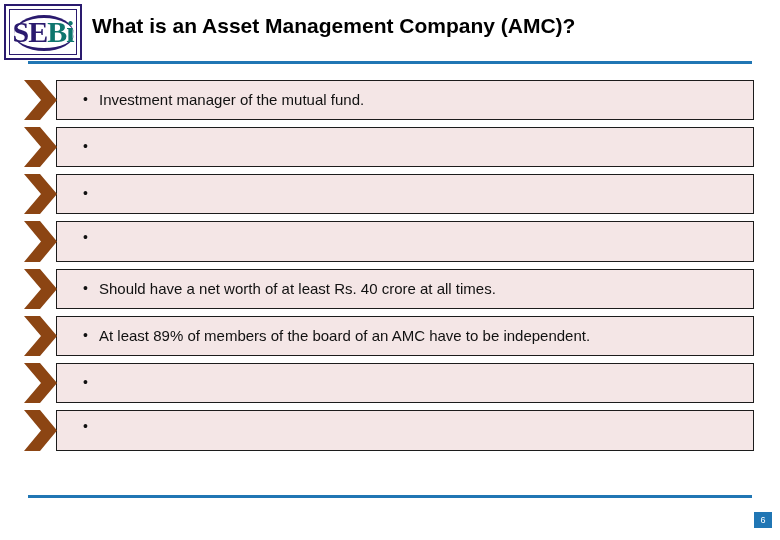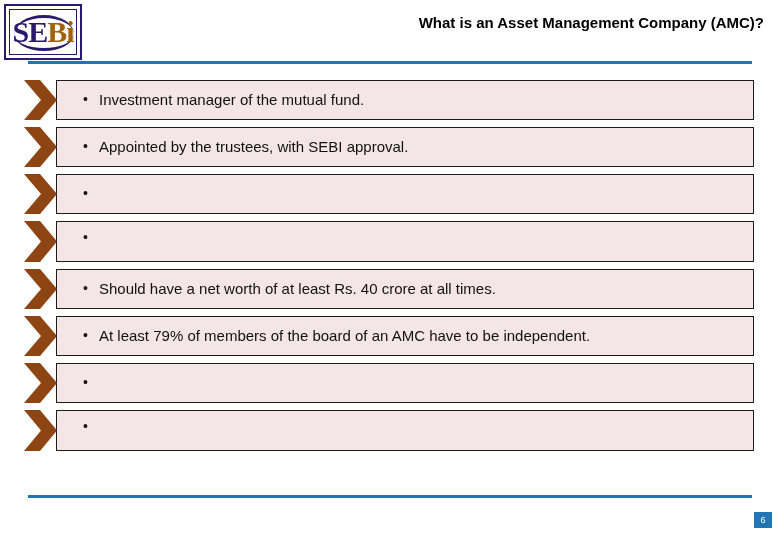--- a/index.html
+++ b/index.html
@@ -40,21 +40,21 @@
     height: 100%;
     display: flex;
     align-items: center;
     justify-content: center;
     font-family: "Liberation Serif", serif;
     font-weight: bold;
     font-size: 30px;
     color: #2a1a6e;
     letter-spacing: -1px;
   }
-  .logo-text .b { color: #a16207; }
+  .logo-text .b { color: #0f766e; }
   .logo-swoosh {
     position: absolute;
     left: 8px;
     top: 9px;
     width: 60px;
     height: 16px;
     border-top: 3px solid #2a1a6e;
     border-radius: 50% / 100% 100% 0 0;
   }
   .logo-swoosh2 {
@@ -66,22 +66,22 @@
     border-bottom: 3px solid #2a1a6e;
     border-radius: 50% / 0 0 100% 100%;
   }
 
   
   .title {
     position: absolute;
     left: 92px;
     top: 14px;
     width: 672px;
-    text-align: right;
-    font-size: 15px;
+    text-align: left;
+    font-size: 21px;
     font-weight: bold;
     color: #000000;
     white-space: nowrap;
   }
 
   .title-rule {
     position: absolute;
     left: 28px;
     top: 61px;
     width: 724px;
@@ -196,21 +196,20 @@
   </div>
 
   <div class="row">
     <div class="chevron">
       <svg width="34" height="40" viewBox="0 0 34 40">
           <polygon points="0,0 16,0 33,20 16,40 0,40 17,20" fill="#8c4513"></polygon>
         </svg>
     </div>
     <div class="bar">
       <span class="bullet-dot">•</span>
-      <span class="bar-text">Appointed by the trustees, with SEBI approval.</span>
     </div>
   </div>
 
   <div class="row">
     <div class="chevron">
       <svg width="34" height="40" viewBox="0 0 34 40">
           <polygon points="0,0 16,0 33,20 16,40 0,40 17,20" fill="#8c4513"></polygon>
         </svg>
     </div>
     <div class="bar">
@@ -242,21 +241,21 @@
   </div>
 
   <div class="row">
     <div class="chevron">
       <svg width="34" height="40" viewBox="0 0 34 40">
           <polygon points="0,0 16,0 33,20 16,40 0,40 17,20" fill="#8c4513"></polygon>
         </svg>
     </div>
     <div class="bar">
       <span class="bullet-dot">•</span>
-      <span class="bar-text">At least 79% of members of the board of an AMC have to be independent.</span>
+      <span class="bar-text">At least 89% of members of the board of an AMC have to be independent.</span>
     </div>
   </div>
 
   <div class="row">
     <div class="chevron">
       <svg width="34" height="40" viewBox="0 0 34 40">
           <polygon points="0,0 16,0 33,20 16,40 0,40 17,20" fill="#8c4513"></polygon>
         </svg>
     </div>
     <div class="bar">

